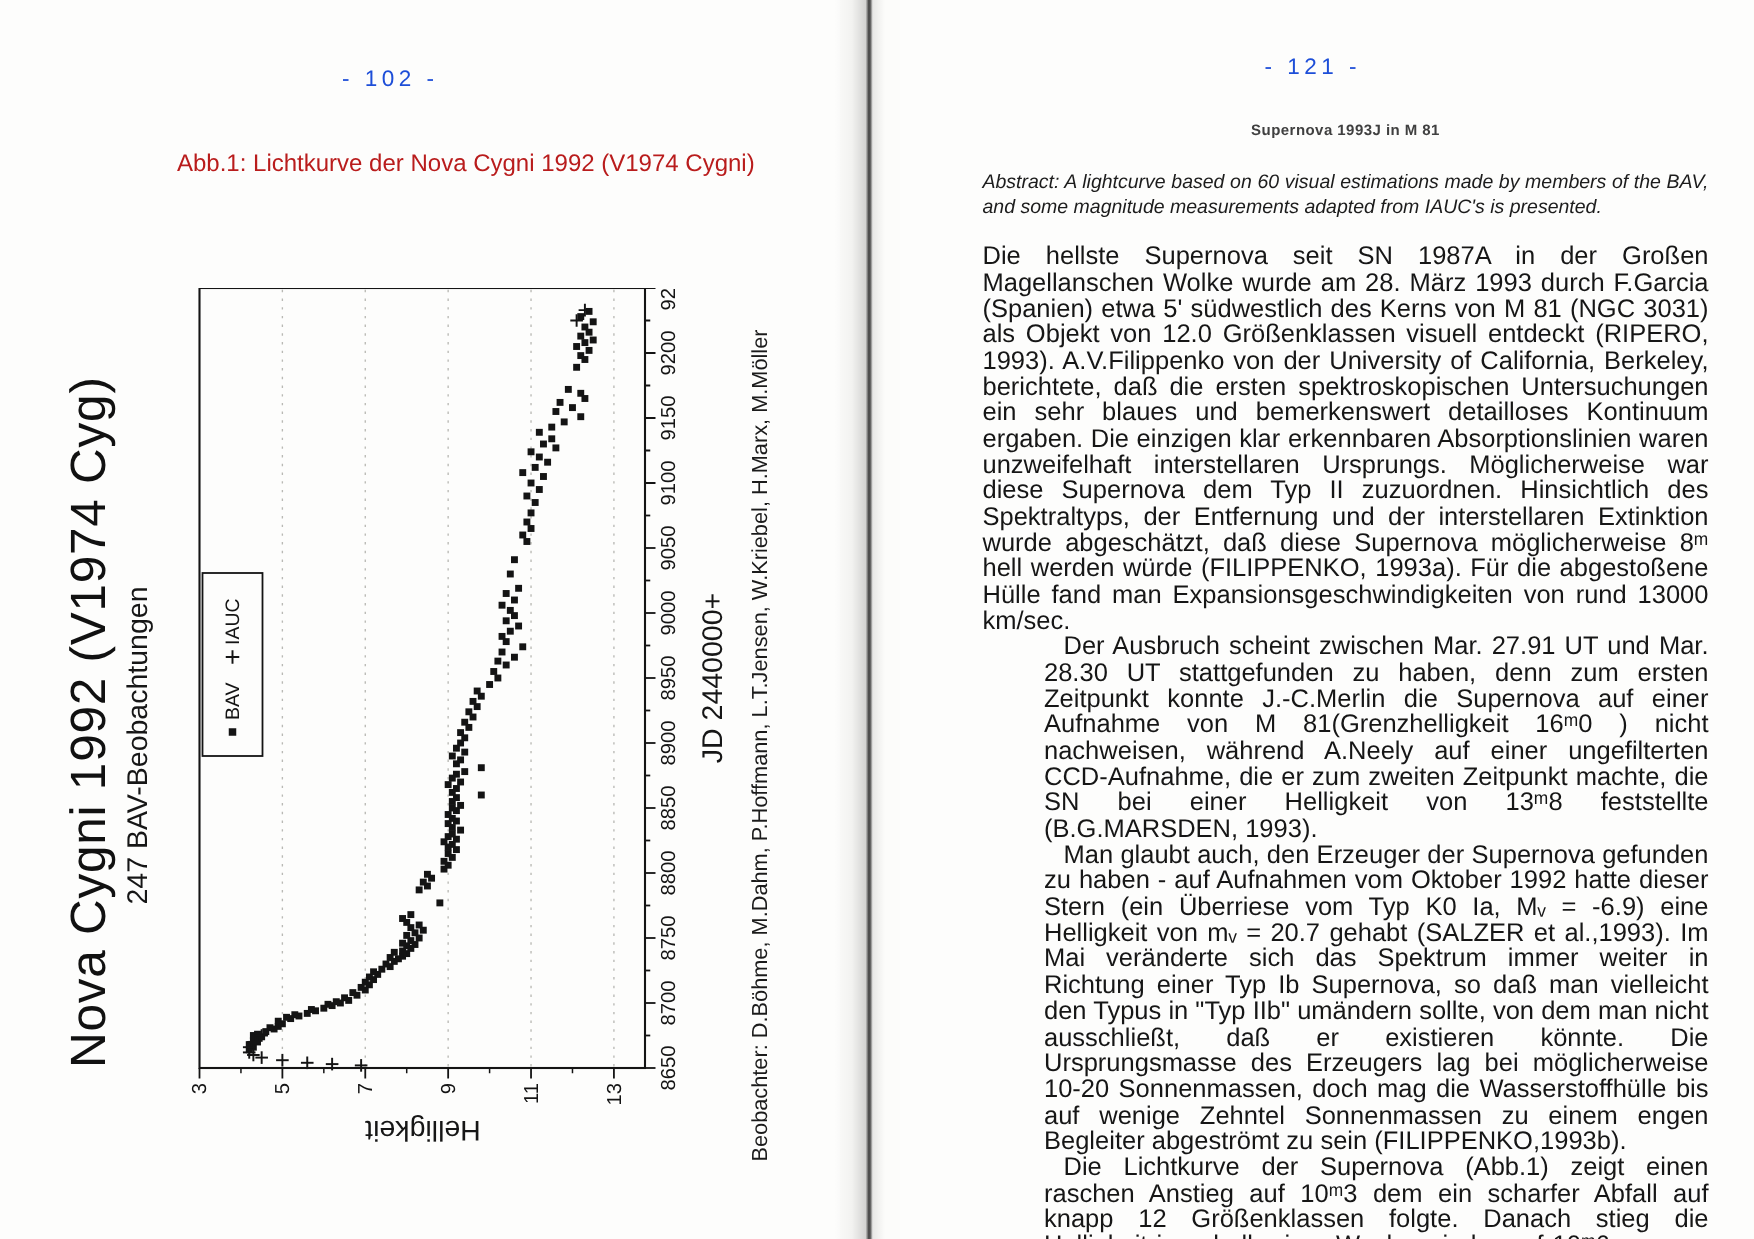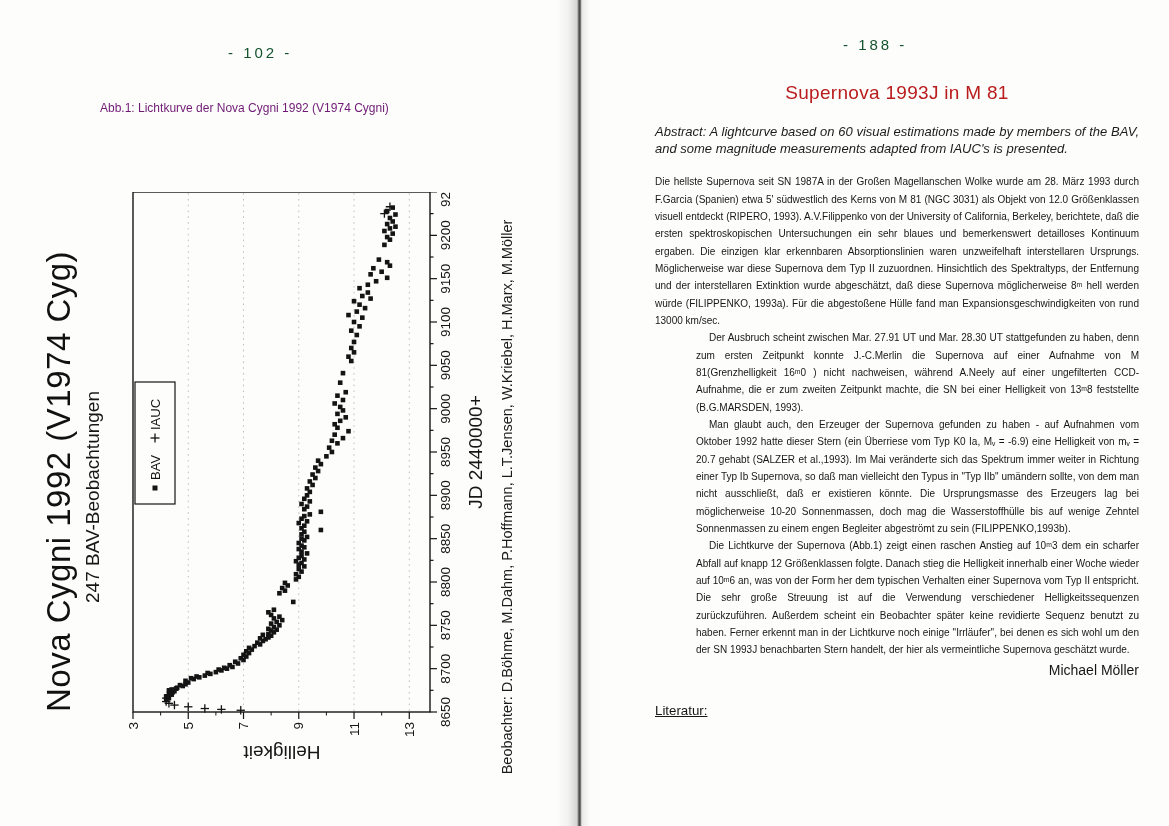--- a/index.html
+++ b/index.html
@@ -12,26 +12,26 @@
   .page-left{left:0;width:560px;}
   .page-right{left:600px;width:569px;}
   .gutter{
     position:absolute;top:0;left:556px;width:34px;height:826px;
     background:linear-gradient(to right,
       rgba(0,0,0,0) 0%, rgba(0,0,0,0.04) 35%, rgba(0,0,0,0.16) 62%,
       rgba(20,20,20,0.78) 68%, rgba(20,20,20,0.72) 71%,
       rgba(0,0,0,0.08) 76%, rgba(0,0,0,0) 100%);
   }
   .pagenum{
-    position:absolute;font-size:15px;letter-spacing:3px;color:#14532d;
+    position:absolute;font-size:15px;letter-spacing:3px;color:#1d4ed8;
     white-space:nowrap;
   }
   .pagenum-left{left:228px;top:44px;}
   .pagenum-right{left:243px;top:36px;}
-  .fig-caption{position:absolute;left:100px;top:101px;font-size:12px;color:#701a75;white-space:nowrap;}
+  .fig-caption{position:absolute;left:118px;top:101px;font-size:16px;color:#b91c1c;white-space:nowrap;}
 
   
   .fig-rotated{
     position:absolute;left:-22px;top:252px;width:610px;height:490px;
     transform:rotate(-90deg);
   }
   .fig-title{
     position:absolute;left:90px;top:2px;width:430px;text-align:center;
     font-size:33px;color:#111;white-space:nowrap;letter-spacing:0.5px;
   }
@@ -48,24 +48,24 @@
     font-size:19px;color:#161616;white-space:nowrap;
   }
   .fig-observers{
     position:absolute;left:0;top:461px;width:610px;text-align:center;
     font-size:14.5px;color:#1b1b1b;white-space:nowrap;
   }
   #chart-svg{position:absolute;left:0;top:0;}
 
   
   .article{position:absolute;left:55px;top:82px;width:484px;}
-  .article-title{font-size:19px;font-weight:normal;text-align:center;letter-spacing:0.3px;color:#b91c1c;}
+  .article-title{font-size:10px;font-weight:bold;text-align:center;letter-spacing:0.3px;color:#404040;}
   .abstract{margin-top:20px;font-style:italic;font-size:13px;line-height:16.6px;text-align:justify;color:#1c1c1c;}
   .body-text{margin-top:16px;}
-  .body-text p{margin:0;font-size:10px;line-height:17.35px;text-align:justify;color:#161616;}
+  .body-text p{margin:0;font-size:17px;line-height:17.35px;text-align:justify;color:#161616;}
   .body-text p.indent{text-indent:13px;margin-left:41px;}
   .author{margin-top:3px;text-align:right;font-size:14px;color:#161616;}
   .literatur{margin-top:24px;font-size:13.3px;line-height:17.4px;color:#161616;}
   .literatur-heading{text-decoration:underline;}
 </style>
 </head>
 <body>
 
 <div class="page page-left">
   <div class="pagenum pagenum-left">-  102  -</div>
@@ -348,21 +348,21 @@
       </svg>
     <div class="fig-ylabel">Helligkeit</div>
     <div class="fig-xlabel">JD 2440000+</div>
     <div class="fig-observers">Beobachter: D.Böhme, M.Dahm, P.Hoffmann, L.T.Jensen, W.Kriebel, H.Marx, M.Möller</div>
   </div>
 </div>
 
 <div class="gutter"></div>
 
 <div class="page page-right">
-  <div class="pagenum pagenum-right">-  188  -</div>
+  <div class="pagenum pagenum-right">-  121  -</div>
 
   <div class="article">
     <div class="article-title">Supernova 1993J in M 81</div>
     <div class="abstract">Abstract: A lightcurve based on 60 visual estimations made by members of the BAV, and some magnitude measurements adapted from IAUC's  is presented.</div>
 
     <div class="body-text">
       <p>Die hellste Supernova seit SN 1987A in der Großen Magellanschen Wolke wurde am 28. März 1993 durch F.Garcia (Spanien) etwa 5' südwestlich des Kerns von M 81 (NGC 3031) als  Objekt von 12.0 Größenklassen visuell entdeckt (RIPERO, 1993).  A.V.Filippenko von der University of California, Berkeley, berichtete, daß die ersten spektroskopischen Untersuchungen ein sehr blaues und bemerkenswert detailloses Kontinuum ergaben. Die einzigen klar erkennbaren Absorptionslinien waren unzweifelhaft interstellaren Ursprungs. Möglicherweise war diese Supernova dem Typ II zuzuordnen. Hinsichtlich des Spektraltyps, der Entfernung und der interstellaren Extinktion wurde abgeschätzt, daß diese Supernova möglicherweise 8ᵐ hell werden würde (FILIPPENKO, 1993a). Für die abgestoßene Hülle fand man Expansionsgeschwindigkeiten von rund 13000 km/sec.</p>
       <p class="indent">Der Ausbruch scheint zwischen Mar. 27.91 UT und Mar. 28.30 UT stattgefunden zu haben, denn zum ersten Zeitpunkt konnte J.-C.Merlin die Supernova auf einer Aufnahme von M 81(Grenzhelligkeit 16ᵐ0 ) nicht nachweisen, während A.Neely auf einer ungefilterten CCD-Aufnahme, die er zum zweiten Zeitpunkt machte, die SN bei einer Helligkeit von 13ᵐ8 feststellte (B.G.MARSDEN, 1993).</p>
       <p class="indent">Man glaubt auch, den Erzeuger der Supernova gefunden zu haben - auf Aufnahmen vom Oktober 1992 hatte dieser Stern (ein Überriese vom Typ K0 Ia, Mᵥ = -6.9) eine Helligkeit von mᵥ = 20.7 gehabt (SALZER et al.,1993). Im Mai veränderte sich das Spektrum immer weiter in Richtung einer Typ Ib Supernova, so daß man vielleicht den Typus in "Typ IIb" umändern sollte, von dem man nicht ausschließt, daß er existieren könnte. Die Ursprungsmasse des Erzeugers lag bei möglicherweise 10-20 Sonnenmassen, doch mag die Wasserstoffhülle bis auf wenige Zehntel Sonnenmassen zu einem engen Begleiter abgeströmt zu sein (FILIPPENKO,1993b).</p>
       <p class="indent">Die Lichtkurve der Supernova (Abb.1) zeigt einen raschen Anstieg auf 10ᵐ3 dem ein scharfer Abfall auf knapp 12 Größenklassen folgte. Danach stieg die Helligkeit innerhalb einer Woche wieder auf 10ᵐ6 an, was von der Form her dem typischen Verhalten einer Supernova vom Typ II entspricht. Die sehr große Streuung ist auf die Verwendung verschiedener Helligkeitssequenzen zurückzuführen. Außerdem scheint ein Beobachter später keine revidierte Sequenz benutzt zu haben. Ferner erkennt man in der Lichtkurve noch einige "Irrläufer", bei denen es sich wohl um den der SN 1993J benachbarten Stern handelt, der hier als vermeintliche Supernova geschätzt wurde.</p>

